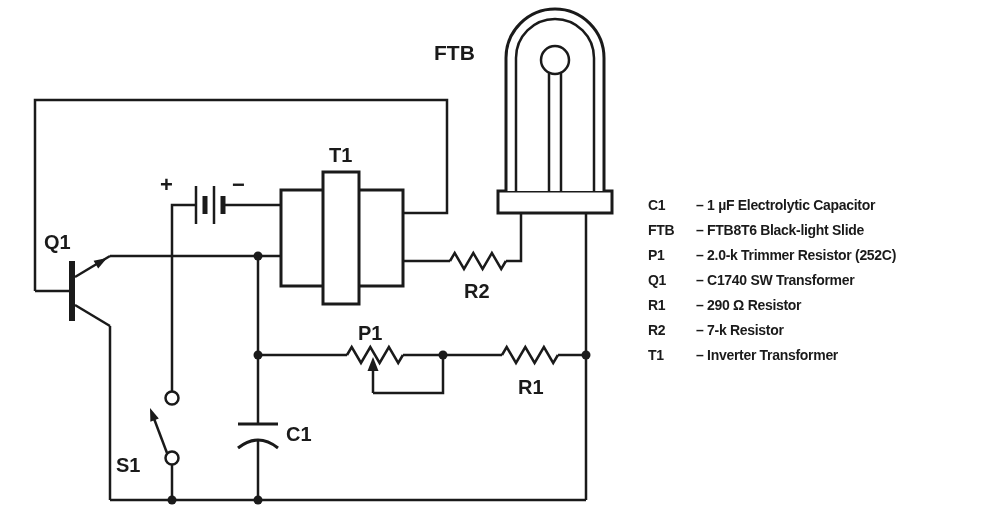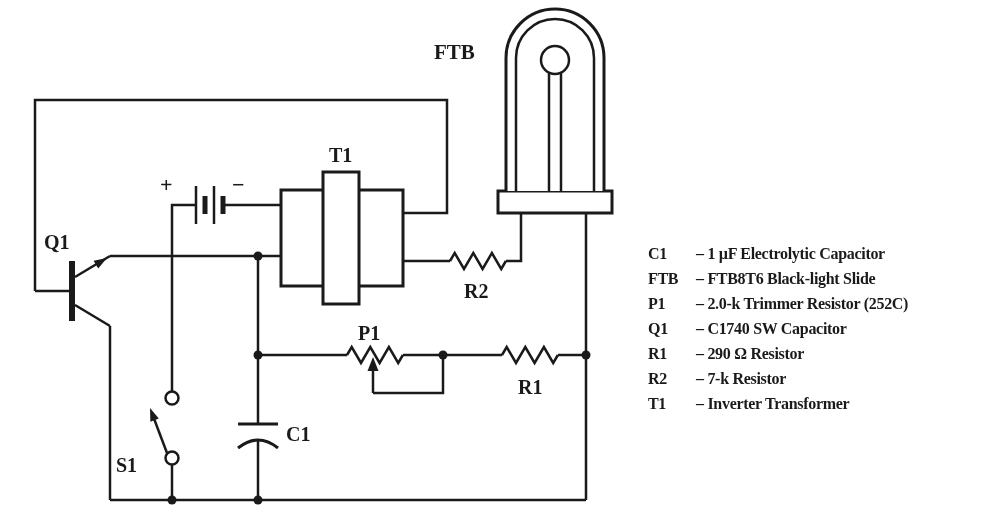--- a/index.html
+++ b/index.html
@@ -1,20 +1,20 @@
 <!DOCTYPE html>
 <html style="--line: #1a1a1a; --bg: #ffffff;"><head>
 <meta charset="utf-8">
 <style>
   html,body{margin:0;padding:0;background:#ffffff;}
   .canvas{
     position:relative;
     width:1000px;height:516px;
     background:var(--bg,#ffffff);
-    font-family:Liberation Serif, serif;
+    font-family:Liberation Sans, sans-serif;
     overflow:hidden;
   }
   svg{position:absolute;left:0;top:0;}
   .wire{stroke:var(--line,#1a1a1a);stroke-width:2.5;fill:none;}
   .thick{stroke-width:3;}
   .plate-short{stroke:var(--line,#1a1a1a);stroke-width:5;fill:none;}
   .body-shape{fill:#ffffff;stroke:var(--line,#1a1a1a);stroke-width:3;}
   .solid{fill:var(--line,#1a1a1a);stroke:none;}
   .lbl{
     position:absolute;
@@ -22,24 +22,23 @@
     font-weight:700;
     font-size:20px;
     line-height:1;
     white-space:nowrap;
   }
   .lbl.sign{font-size:22px;}
   .parts{
     position:absolute;
     left:648px;top:193px;
     color:var(--line,#1a1a1a);
-    font-size:16px;
+    font-size:14px;
     font-weight:700;
     letter-spacing:-0.3px;
-    margin-top:48px;
   }
   .part-row{height:25px;line-height:25px;white-space:nowrap;}
   .part-row .ref{display:inline-block;width:48px;}
 </style>
 </head>
 <body>
 
 <div class="canvas">
 
   <svg width="1000" height="516" viewBox="0 0 1000 516">
@@ -140,21 +139,21 @@
     <div class="part-row">
       <span class="ref">C1</span><span class="desc">– 1 µF Electrolytic Capacitor</span>
     </div>
     <div class="part-row">
       <span class="ref">FTB</span><span class="desc">– FTB8T6 Black-light Slide</span>
     </div>
     <div class="part-row">
       <span class="ref">P1</span><span class="desc">– 2.0-k Trimmer Resistor (252C)</span>
     </div>
     <div class="part-row">
-      <span class="ref">Q1</span><span class="desc">– C1740 SW Capacitor</span>
+      <span class="ref">Q1</span><span class="desc">– C1740 SW Transformer</span>
     </div>
     <div class="part-row">
       <span class="ref">R1</span><span class="desc">– 290 Ω Resistor</span>
     </div>
     <div class="part-row">
       <span class="ref">R2</span><span class="desc">– 7-k Resistor</span>
     </div>
     <div class="part-row">
       <span class="ref">T1</span><span class="desc">– Inverter Transformer</span>
     </div>

